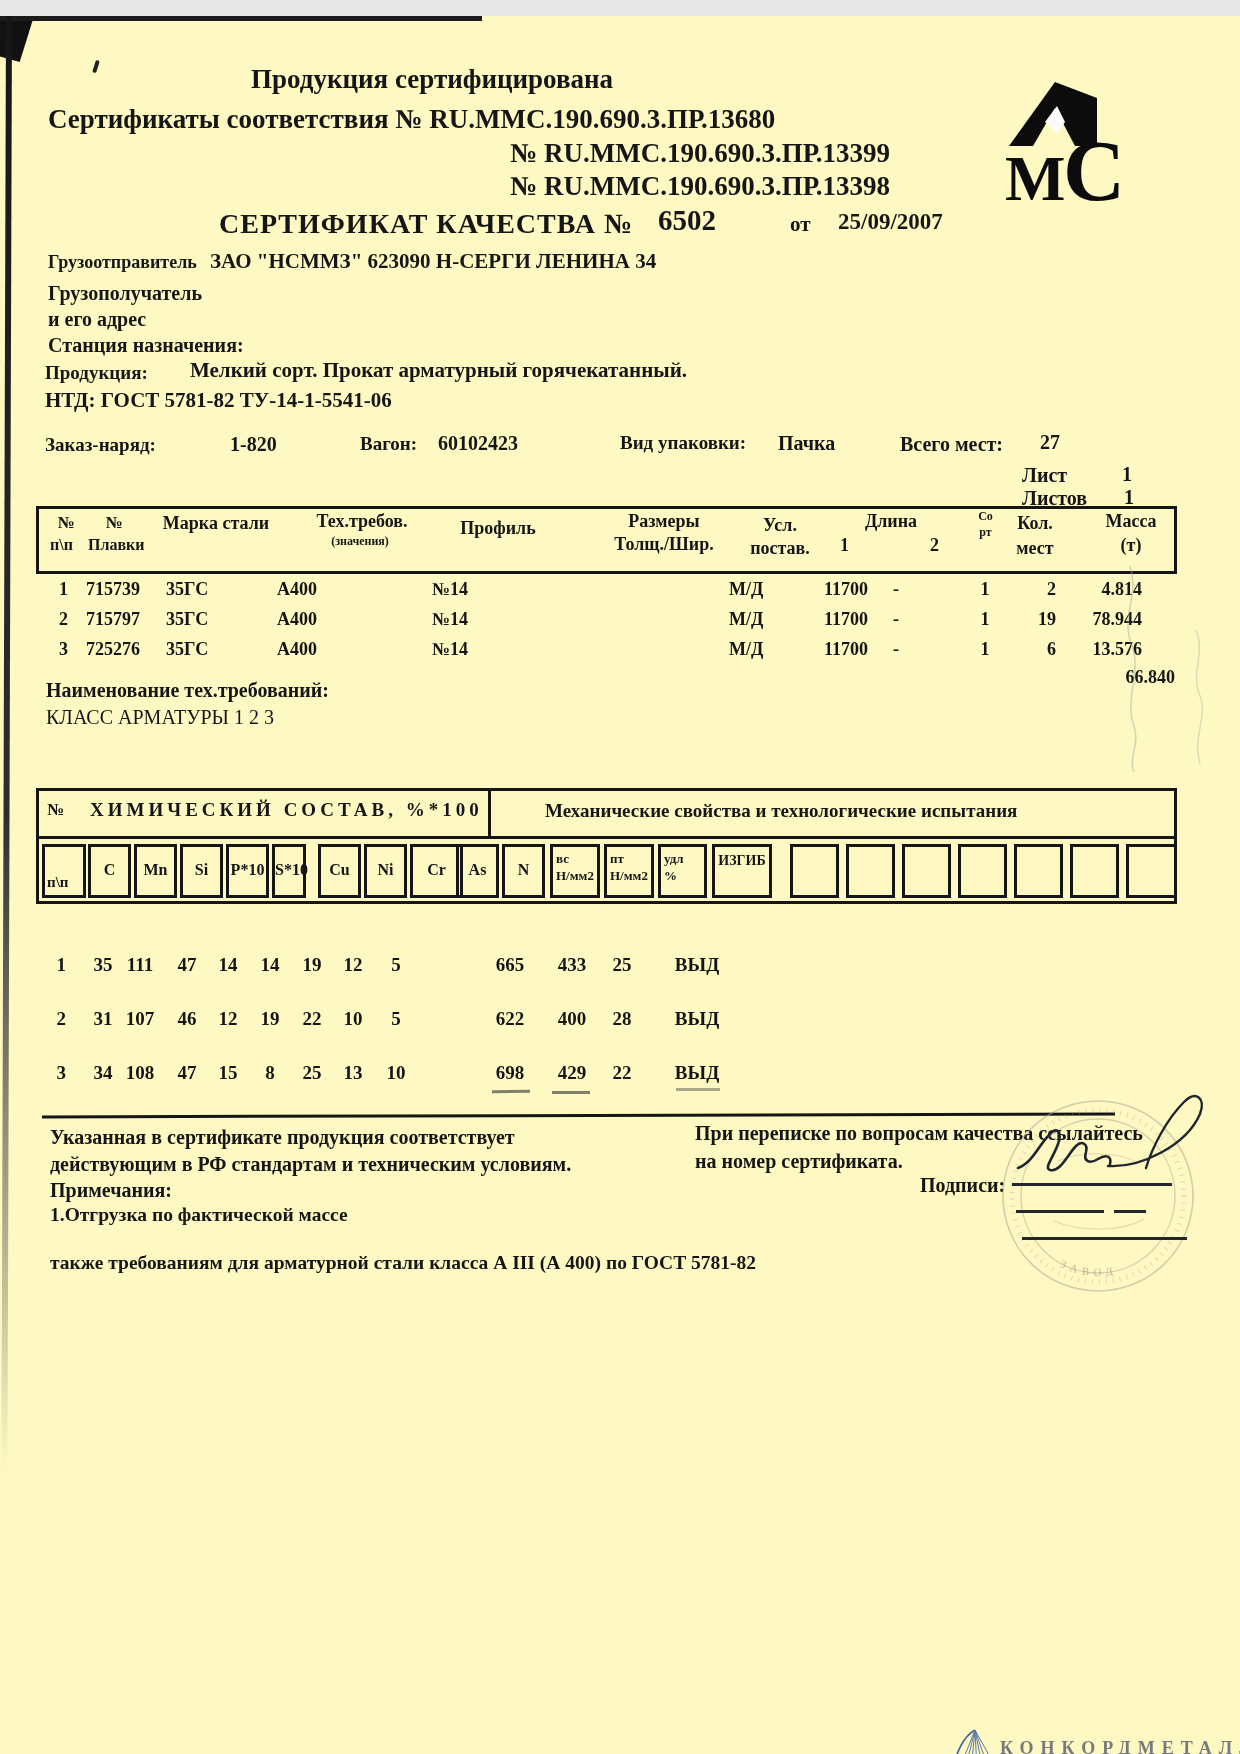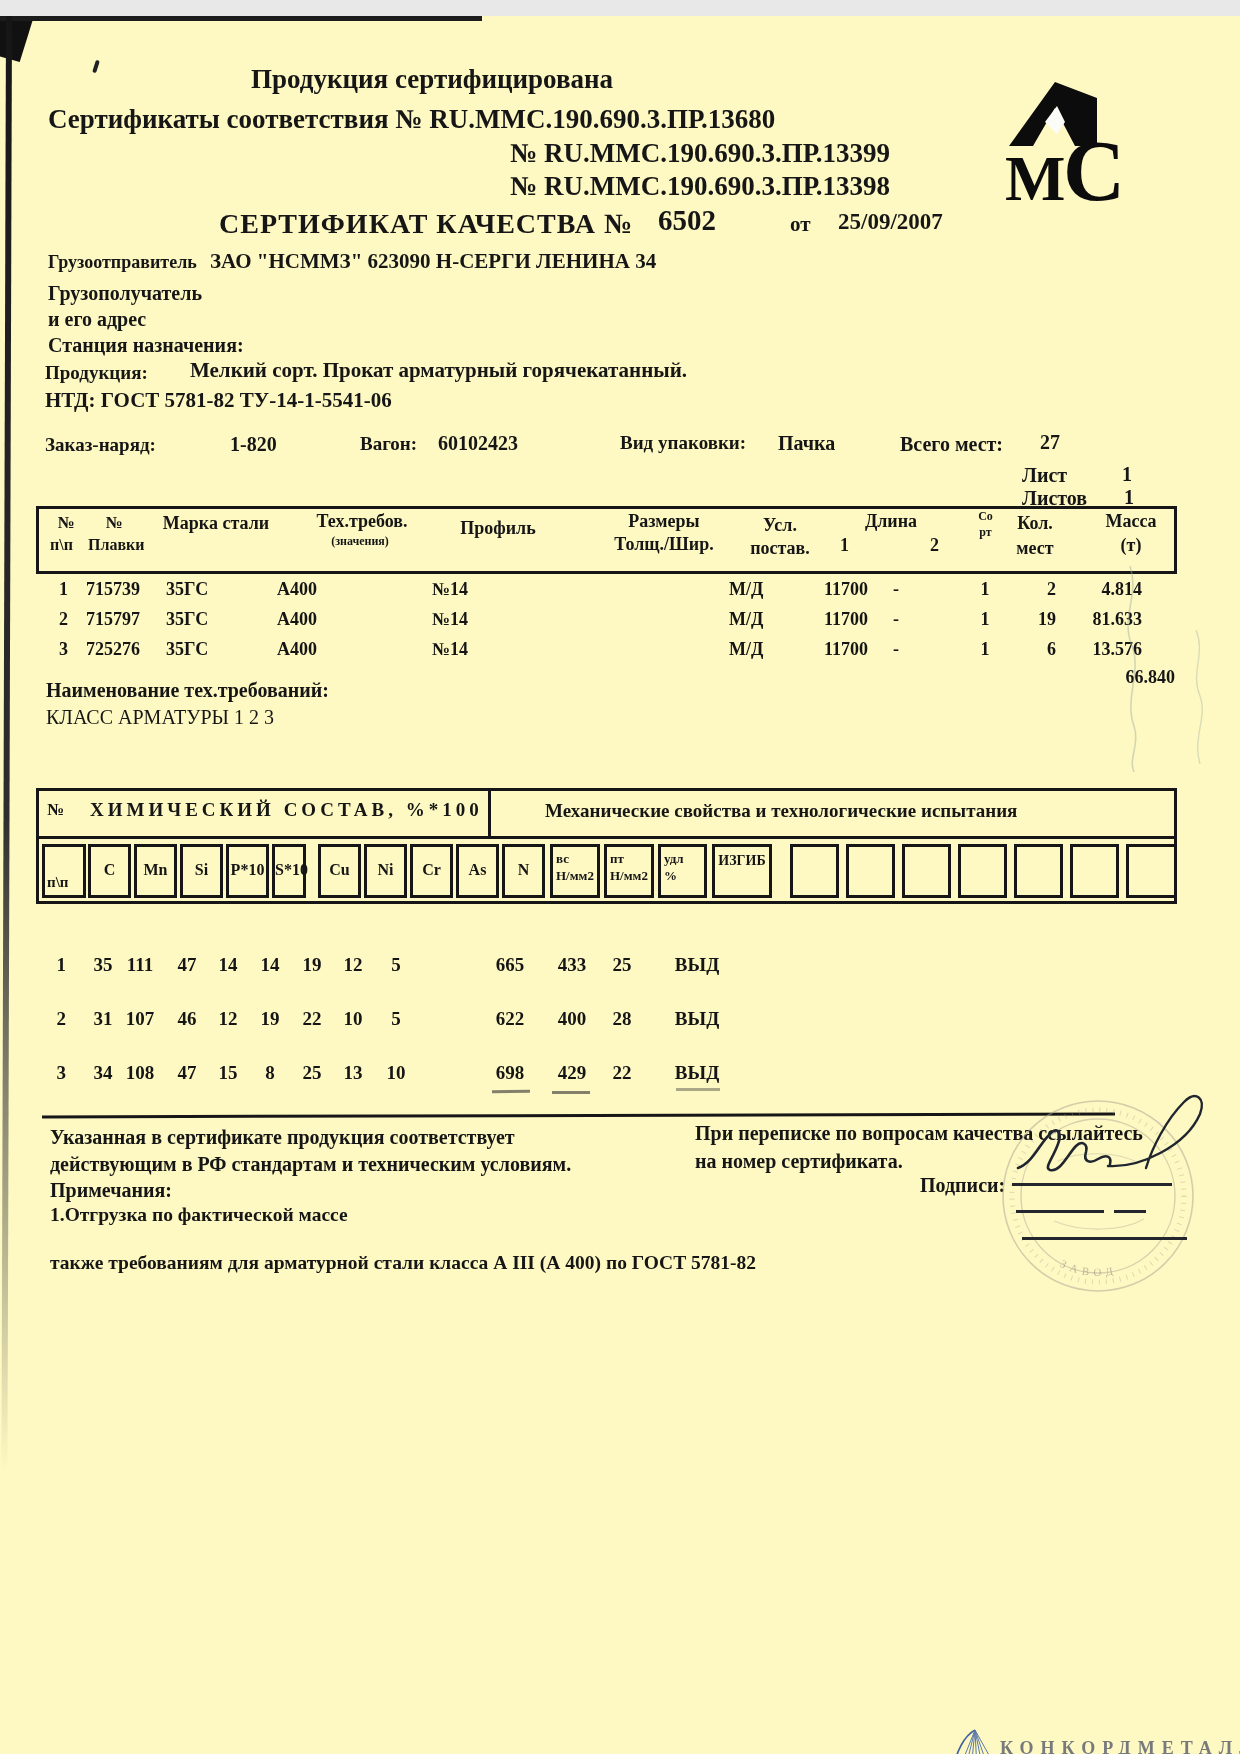--- a/index.html
+++ b/index.html
@@ -140,21 +140,21 @@
     <span class="p-idx">2</span>
     <span class="p-heat">715797</span>
     <span class="p-steel">35ГС</span>
     <span class="p-tech">А400</span>
     <span class="p-prof">№14</span>
     <span class="p-terms">М/Д</span>
     <span class="p-len1">11700</span>
     <span class="p-len2">-</span>
     <span class="p-sort">1</span>
     <span class="p-qty">19</span>
-    <span class="p-mass">81.633</span>
+    <span class="p-mass">78.944</span>
   </div>
   <div class="prow" style="top:623px;">
     <span class="p-idx">3</span>
     <span class="p-heat">725276</span>
     <span class="p-steel">35ГС</span>
     <span class="p-tech">А400</span>
     <span class="p-prof">№14</span>
     <span class="p-terms">М/Д</span>
     <span class="p-len1">11700</span>
     <span class="p-len2">-</span>
@@ -176,21 +176,21 @@
 
   <div style="position:absolute;left:0;top:828px;width:1240px;height:54px;">
     <div class="cell pp" style="left:42px;width:44px;">п\п</div>
     <div class="cell el" style="left:88px;width:43px;">C</div>
     <div class="cell el" style="left:134px;width:43px;">Mn</div>
     <div class="cell el" style="left:180px;width:43px;">Si</div>
     <div class="cell el" style="left:226px;width:43px;">P*10</div>
     <div class="cell el" style="left:272px;width:34px;">S*10</div>
     <div class="cell el" style="left:318px;width:43px;">Cu</div>
     <div class="cell el" style="left:364px;width:43px;">Ni</div>
-    <div class="cell el" style="left:410px;width:43px;">Cr</div>
+    <div class="cell el" style="left:410px;width:53px;">Cr</div>
     <div class="cell el" style="left:456px;width:43px;">As</div>
     <div class="cell el" style="left:502px;width:43px;">N</div>
     <div class="cell mech" style="left:550px;width:50px;">
       <div>вс</div>
       <div>Н/мм2</div>
     </div>
     <div class="cell mech" style="left:604px;width:50px;">
       <div>пт</div>
       <div>Н/мм2</div>
     </div>

